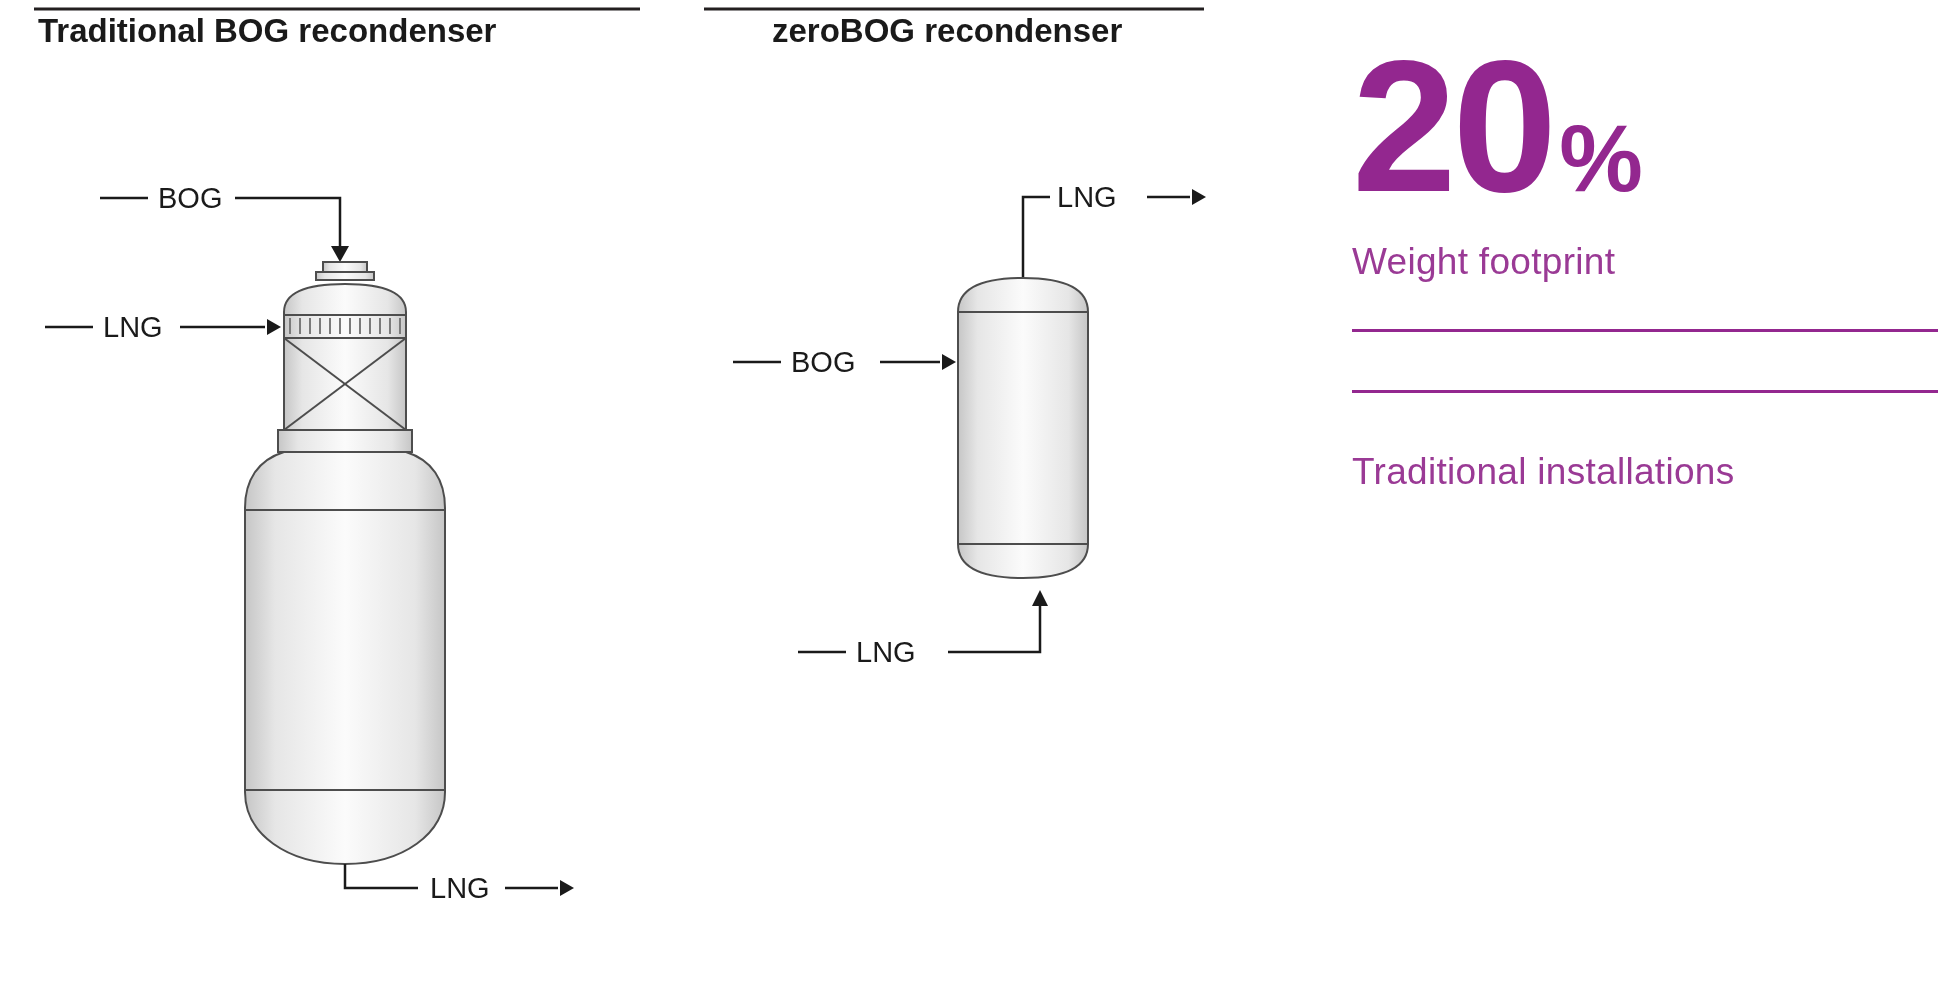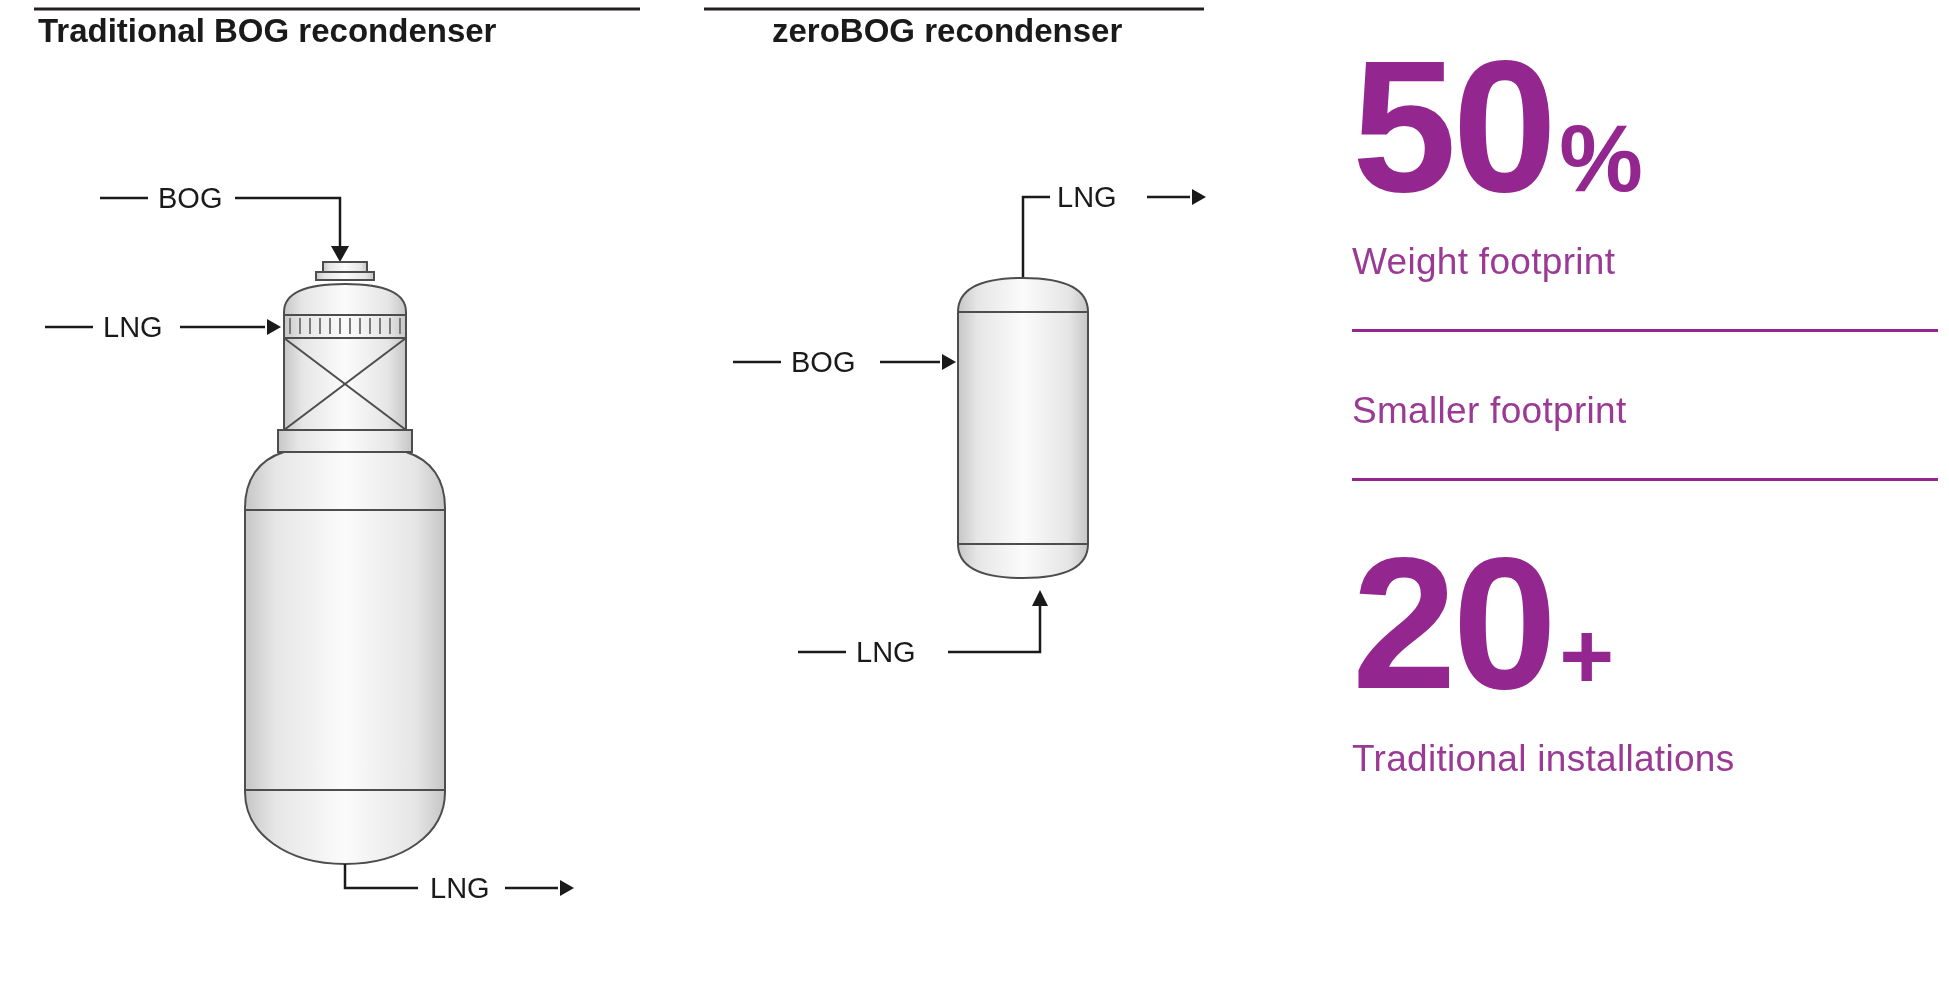--- a/index.html
+++ b/index.html
@@ -141,31 +141,29 @@
       <line class="pipe" x1="798" y1="652" x2="846" y2="652"></line>
       <text class="lbl" x="856" y="662">LNG</text>
       <polyline class="pipe" points="948,652 1040,652 1040,606"></polyline>
       <polygon class="arrow" points="1032,606 1048,606 1040,590"></polygon>
     </g>
   </svg>
 
   <div class="stats">
 
     <div class="stat-block">
-      <div class="stat-value"><span>50</span><span class="stat-suffix">%</span></div>
+      <div class="stat-value"><span>20</span><span class="stat-suffix">%</span></div>
       <div class="stat-label">Weight footprint</div>
     </div>
 
     <hr class="stat-divider">
 
     <div class="stat-block">
-      <div class="stat-label">Smaller footprint</div>
     </div>
 
     <hr class="stat-divider">
 
     <div class="stat-block">
-      <div class="stat-value"><span>20</span><span class="stat-suffix">+</span></div>
       <div class="stat-label">Traditional installations</div>
     </div>
 
   </div>
 </div>
 
 </body></html>

